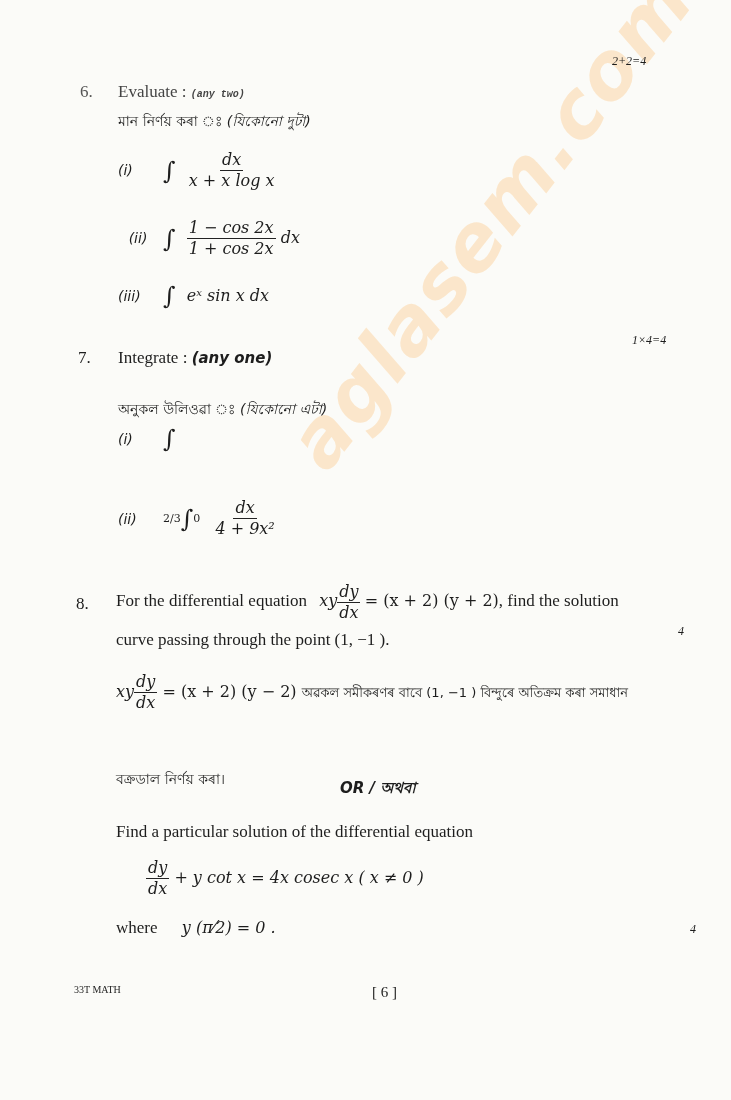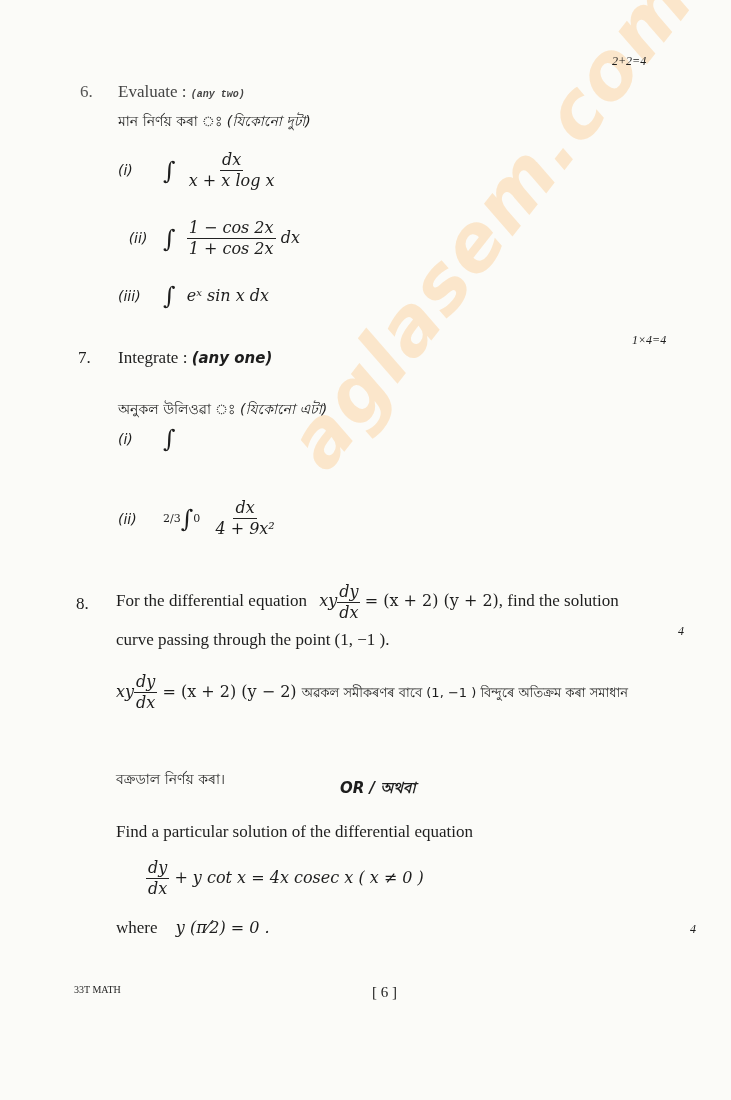--- a/index.html
+++ b/index.html
@@ -127,20 +127,20 @@
   <div class="abs qtext" style="left:116px; top:822px;text-align:center;">Find a particular solution of the differential equation</div>
   <div class="abs" style="left:146px; top:858px; white-space:nowrap;">
     <span class="frac math">
         <span class="num">dy</span>
         <span class="den">dx</span>
       </span>
     <span class="math">+ y cot x = 4x cosec x  ( x ≠ 0 )</span>
   </div>
   <div class="abs qtext" style="left:116px; top:918px;">
     <span>where</span>
-    <span class="math" style="margin-left:14px;">y (π⁄2) = 0 .</span>
+    <span class="math" style="margin-left:20px;">y (π⁄2) = 0 .</span>
   </div>
   <div class="abs marks" style="left:690px; top:922px;">4</div>
 
   <div class="abs" style="left:74px; top:984px; font-size:10px; font-family:'Liberation Serif',serif;">33T MATH</div>
   <div class="abs" style="left:372px; top:984px; font-size:15px; font-family:'Liberation Serif',serif;">[ 6 ]</div>
 
 </div>
 
 </body></html>

